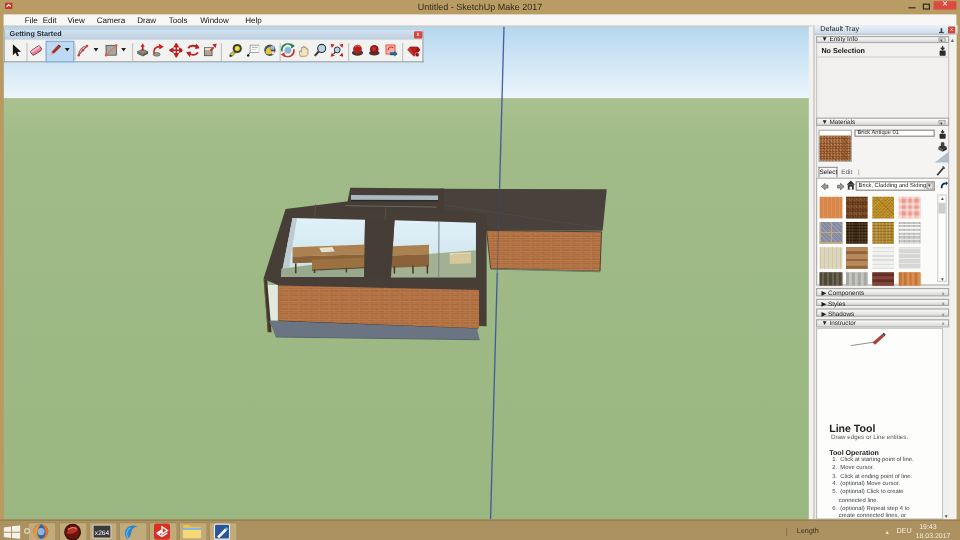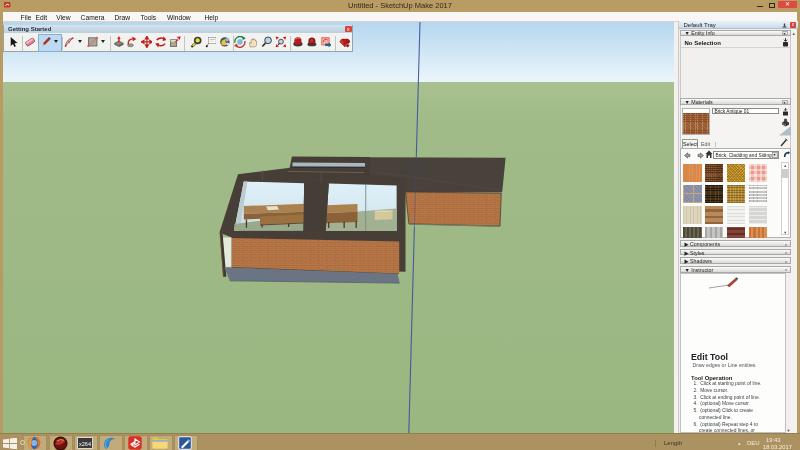--- a/index.html
+++ b/index.html
@@ -369,21 +369,21 @@
   <div class="abs" style="left:6px;top:245.6px;font-size:5.3px;color:#222">▼ Instructor</div>
   <div class="abs" style="left:106.5px;top:246px;font-size:4px;color:#555">x</div>
   <div class="abs" style="left:1.5px;top:251.5px;width:105.5px;height:160.5px;background:#fdfdfc;border:1px solid #c0c0be"></div>
   <div class="abs" style="left:107.3px;top:251.5px;width:5.2px;height:160.5px;background:#f0f0ee"></div>
   <div class="abs" style="left:107.3px;top:407px;width:5.2px;height:5px;color:#555;font-size:4px;text-align:center;line-height:5px">▼</div>
   <svg class="abs" style="left:28.5px;top:255px" width="34" height="14" viewBox="0 0 34 14">
         <line x1="2" y1="12" x2="22" y2="9" stroke="#8a8a88" stroke-width="0.8"></line>
         <path d="M20,9.5 L28,2.5 L30,4.2 L22.3,11.2 Z" fill="#a84438"></path>
         <path d="M28,2.5 L30,4.2 L31.2,2.8 L29.3,1.2 Z" fill="#444"></path>
       </svg>
-  <div class="abs" style="left:12.5px;top:330.5px;font-size:8.8px;font-weight:bold;color:#222">Edit Tool</div>
+  <div class="abs" style="left:12.5px;top:330.5px;font-size:8.8px;font-weight:bold;color:#222">Line Tool</div>
   <div class="abs" style="left:14px;top:340.5px;font-size:5.2px;color:#52575e">Draw edges or Line entities.</div>
   <div class="abs" style="left:12.5px;top:353.5px;font-size:5.9px;font-weight:bold;color:#222">Tool Operation</div>
   <div id="ilist" class="abs" style="left:15px;top:360px;width:90px;font-size:4.9px;color:#3c4148;line-height:6.75px">1.&nbsp; Click at starting point of line.<br>2.&nbsp; Move cursor.<br>3.&nbsp; Click at ending point of line.<br>4.&nbsp; (optional) Move cursor.<br>5.&nbsp; (optional) Click to create<br>&nbsp;&nbsp;&nbsp;&nbsp;connected line.<br>6.&nbsp; (optional) Repeat step 4 to<br>&nbsp;&nbsp;&nbsp;&nbsp;create connected lines, or</div>
  </div>
  <div id="taskbar" class="abs">
   <div class="tbtn" style="left:23px"></div>
       <div class="tbtn" style="left:49px"></div>
       <div class="tbtn" style="left:74px"></div>
       <div class="tbtn" style="left:99px"></div>
       <div class="tbtn" style="left:124px"></div>

